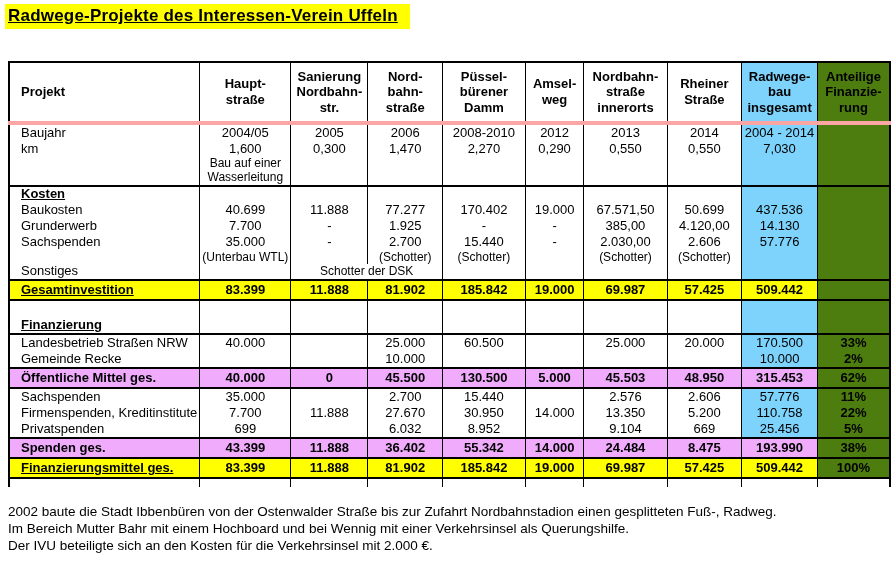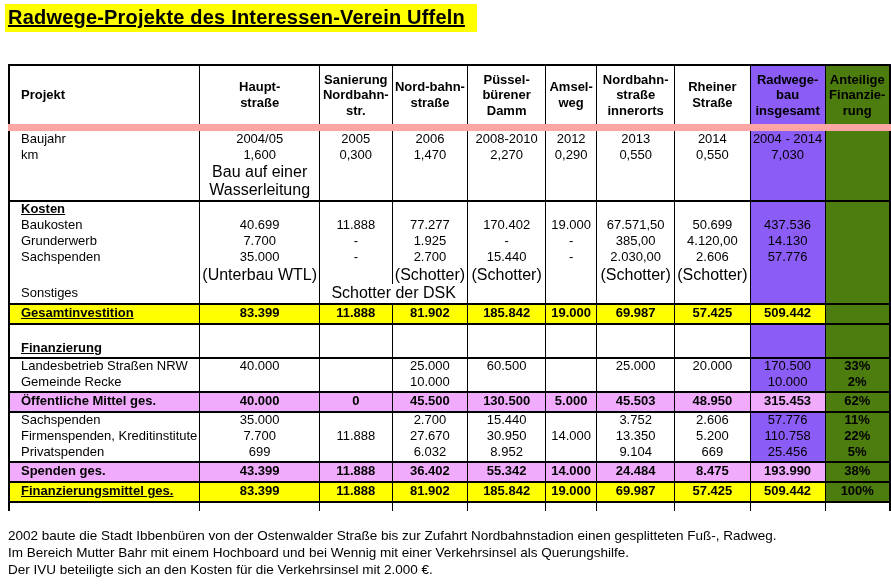--- a/index.html
+++ b/index.html
@@ -3,50 +3,50 @@
 <meta charset="utf-8">
 <style>
   html,body{margin:0;padding:0;}
   body{
     width:891px;height:584px;background:#ffffff;color:#000;
     font-family:"Liberation Sans", sans-serif;
     position:relative;overflow:hidden;
   }
   .title{
     display:inline-block;margin:4px 0 0 5px;padding:2px 12px 3px 3px;
-    background:#FFFF00;font-size:20px;font-weight:bold;text-decoration:underline;
+    background:#FFFF00;font-size:17px;font-weight:bold;text-decoration:underline;
     letter-spacing:0.2px;
   }
   table{
     border-collapse:collapse;table-layout:fixed;
     margin:32px 0 0 8px;
     border:2px solid #000;border-bottom:0;
   }
   td{
     border-left:1px solid #000;border-right:1px solid #000;
     padding:0 2px;font-size:13px;text-align:center;vertical-align:middle;
     white-space:nowrap;overflow:hidden;height:16px;line-height:1.15;
   }
   .hcell{
     font-weight:bold;white-space:pre-line;height:58px;line-height:1.2;
   }
   .c-label{text-align:left;padding-left:11px;}
-  .c-total{background:#8b5cf6;}
+  .c-total{background:#7dd3fc;}
   .c-pct{background:#4d7c0f;font-weight:bold;}
   .row-note td{height:13px;}
-  .row-note td.c-val{font-size:16px;}
+  .row-note td.c-val{font-size:12px;}
   .row-section .c-label{font-weight:bold;text-decoration:underline;}
   .row-yellow td:not(.c-pct){background:#FFFF00;font-weight:bold;}
   .row-yellow .c-label{font-weight:bold;text-decoration:underline;}
   .row-green td:not(.c-pct){background:#f0abfc;font-weight:bold;}
   .row-yellow td,.row-green td{height:18px;}
   .row-blank td{height:16px;}
   .row-stub td{height:8px;}
   .row-stub td.c-total,.row-stub td.c-pct{background:#ffffff;}
-  tr.bt1 td{border-top:7px solid #fca5a5;}
+  tr.bt1 td{border-top:4px solid #fca5a5;}
   tr.bt2 td{border-top:2px solid #000;}
   .footer{
     margin:16px 0 0 8px;font-size:13.5px;line-height:17px;
   }
 </style>
 </head>
 <body>
 
 
 
@@ -285,21 +285,21 @@
         <td class="c-total">315.453</td>
         <td class="c-pct">62%</td>
       </tr>
       <tr class="row-normal bt2">
         <td class="c-label">Sachspenden</td>
         <td class="c-val">35.000</td>
         <td class="c-val"></td>
         <td class="c-val">2.700</td>
         <td class="c-val">15.440</td>
         <td class="c-val"></td>
-        <td class="c-val">3.752</td>
+        <td class="c-val">2.576</td>
         <td class="c-val">2.606</td>
         <td class="c-total">57.776</td>
         <td class="c-pct">11%</td>
       </tr>
       <tr class="row-normal">
         <td class="c-label">Firmenspenden, Kreditinstitute</td>
         <td class="c-val">7.700</td>
         <td class="c-val">11.888</td>
         <td class="c-val">27.670</td>
         <td class="c-val">30.950</td>

